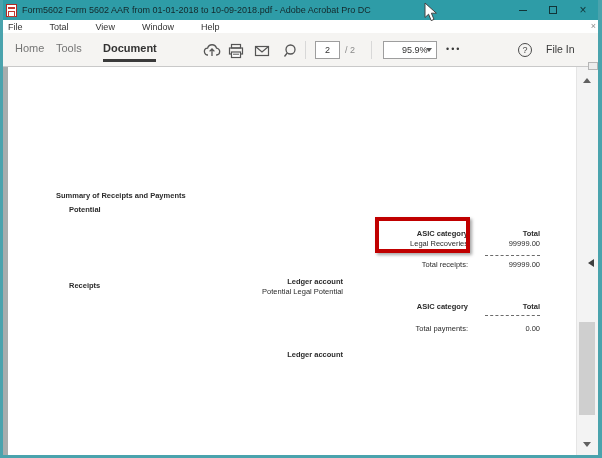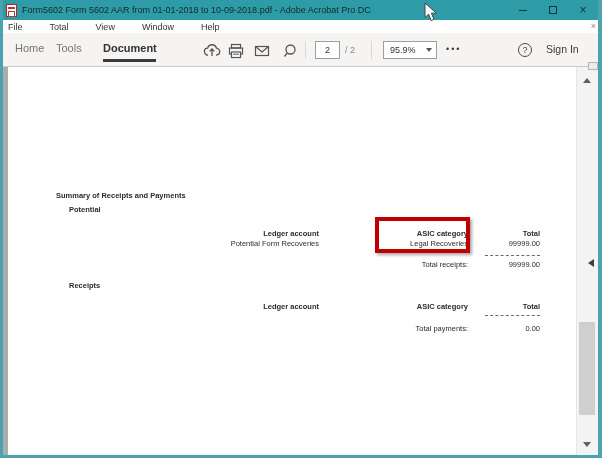--- a/index.html
+++ b/index.html
@@ -30,35 +30,35 @@
   
   .toolbar { position:absolute; left:3px; top:33px; width:595px; height:34px; background:#F5F4F2; border-bottom:1px solid #C9C9C9; }
   .tab { position:absolute; top:9px; font-size:11px; color:#757575; cursor:default; }
   .tab.home { left:12px; } .tab.tools { left:53px; }
   .tab.doc { left:100px; color:#323232; font-weight:bold; }
   .tab-underline { position:absolute; left:100px; top:26px; width:53px; height:2.5px; background:#3A3A3A; }
   .tb-icon { position:absolute; top:9px; width:18px; height:18px; }
   .tb-sep { position:absolute; top:8px; width:1px; height:18px; background:#D8D8D8; }
   .page-box { position:absolute; left:312px; top:8px; width:25px; height:18px; background:#fff; border:1px solid #9E9E9E; font-size:9px; color:#333; text-align:center; line-height:17px; }
   .page-total { position:absolute; left:342px; top:12px; font-size:9px; color:#8a8a8a; }
-  .zoom-box { position:absolute; left:380px; top:8px; width:54px; height:18px; background:#fff; border:1px solid #9E9E9E; font-size:9px; color:#333; line-height:16px; padding-left:6px; }
+  .zoom-box { position:absolute; left:380px; top:8px; width:54px; height:18px; background:#fff; border:1px solid #9E9E9E; font-size:9px; color:#333; line-height:16px; padding-left:18px; }
   .zoom-caret { position:absolute; right:4px; top:6px; width:0; height:0; border-left:3px solid transparent; border-right:3px solid transparent; border-top:4px solid #555; }
   .more-dots { position:absolute; left:443px; top:11px; font-size:9px; letter-spacing:2px; color:#3a3a3a; }
   .help-circle { position:absolute; left:515px; top:10px; width:14px; height:14px; border:1.2px solid #4A4A4A; border-radius:50%; font-size:9px; color:#4A4A4A; text-align:center; line-height:12px; }
   .signin { position:absolute; left:543px; top:10px; font-size:10.5px; color:#3A3A3A; }
   
   .docarea { position:absolute; left:3px; top:67px; width:573px; height:388px; background:#fff; }
   .left-strip { position:absolute; left:3px; top:67px; width:5px; height:388px; background:#A8ADAD; z-index:5; }
   .dtext { position:absolute; font-size:7.5px; color:#2b2b2b; white-space:nowrap;padding-left:9px; }
   .bold { font-weight:bold; }
   .heading { left:44px; top:124px; }
   .receipts-label { left:57px; top:138px; }
   .payments-label { left:57px; top:214px; }
   .cell { position:absolute; font-size:7.5px; color:#2b2b2b; white-space:nowrap; }
-  .col-ledger { left:176px; width:140px; text-align:right; }
+  .col-ledger { left:200px; width:140px; text-align:right;margin-top:48px; }
   .col-asic { left:375px; width:90px; text-align:right; }
   .col-total { left:467px; width:70px; text-align:right; }
   .row-rhead { top:162px; } .row-rdata { top:172px; } .row-rtotal { top:193px; }
   .row-phead { top:235px; } .row-ptotal { top:257px; }
   .dashline { position:absolute; left:482px; width:55px; height:0; border-top:1px dashed #6b6b6b; }
   .dash1 { top:188px; } .dash2 { top:248px; }
   .red-box { position:absolute; left:372px; top:150px; width:95px; height:36px; border:4px solid #C00000; box-shadow:2px 2px 3px rgba(0,0,0,0.35); z-index:8; background:transparent; }
   
   .vscroll { position:absolute; left:576px; top:67px; width:22px; height:388px; background:#F3F3F3; border-left:1px solid #E5E5E5; z-index:10; }
   .scroll-up { position:absolute; left:583px; top:78px; width:0; height:0; border-left:4px solid transparent; border-right:4px solid transparent; border-bottom:5px solid #606060; z-index:11; }
@@ -135,32 +135,32 @@
     <span class="page-box">2</span>
     <span class="page-total">/ 2</span>
     <span class="tb-sep" style="left:368px;"></span>
 
     <span class="zoom-box">
       <span>95.9%</span>
       <span class="zoom-caret"></span>
     </span>
     <span class="more-dots">•••</span>
     <span class="help-circle">?</span>
-    <span class="signin">Sign In</span>
+    <span class="signin">File In</span>
   </div>
 
   <div class="docarea">
     <span class="dtext bold heading">Summary of Receipts and Payments</span>
     <span class="dtext bold receipts-label">Potential</span>
 
     <span class="cell bold col-ledger row-rhead">Ledger account</span>
     <span class="cell bold col-asic row-rhead">ASIC category</span>
     <span class="cell bold col-total row-rhead">Total</span>
 
-    <span class="cell col-ledger row-rdata">Potential Form Recoveries</span>
+    <span class="cell col-ledger row-rdata">Potential Legal Potential</span>
     <span class="cell col-asic row-rdata">Legal Recoveries</span>
     <span class="cell col-total row-rdata">99999.00</span>
 
     <span class="dashline dash1"></span>
     <span class="cell col-asic row-rtotal">Total receipts:</span>
     <span class="cell col-total row-rtotal">99999.00</span>
 
     <span class="dtext bold payments-label">Receipts</span>
     <span class="cell bold col-ledger row-phead">Ledger account</span>
     <span class="cell bold col-asic row-phead">ASIC category</span>

